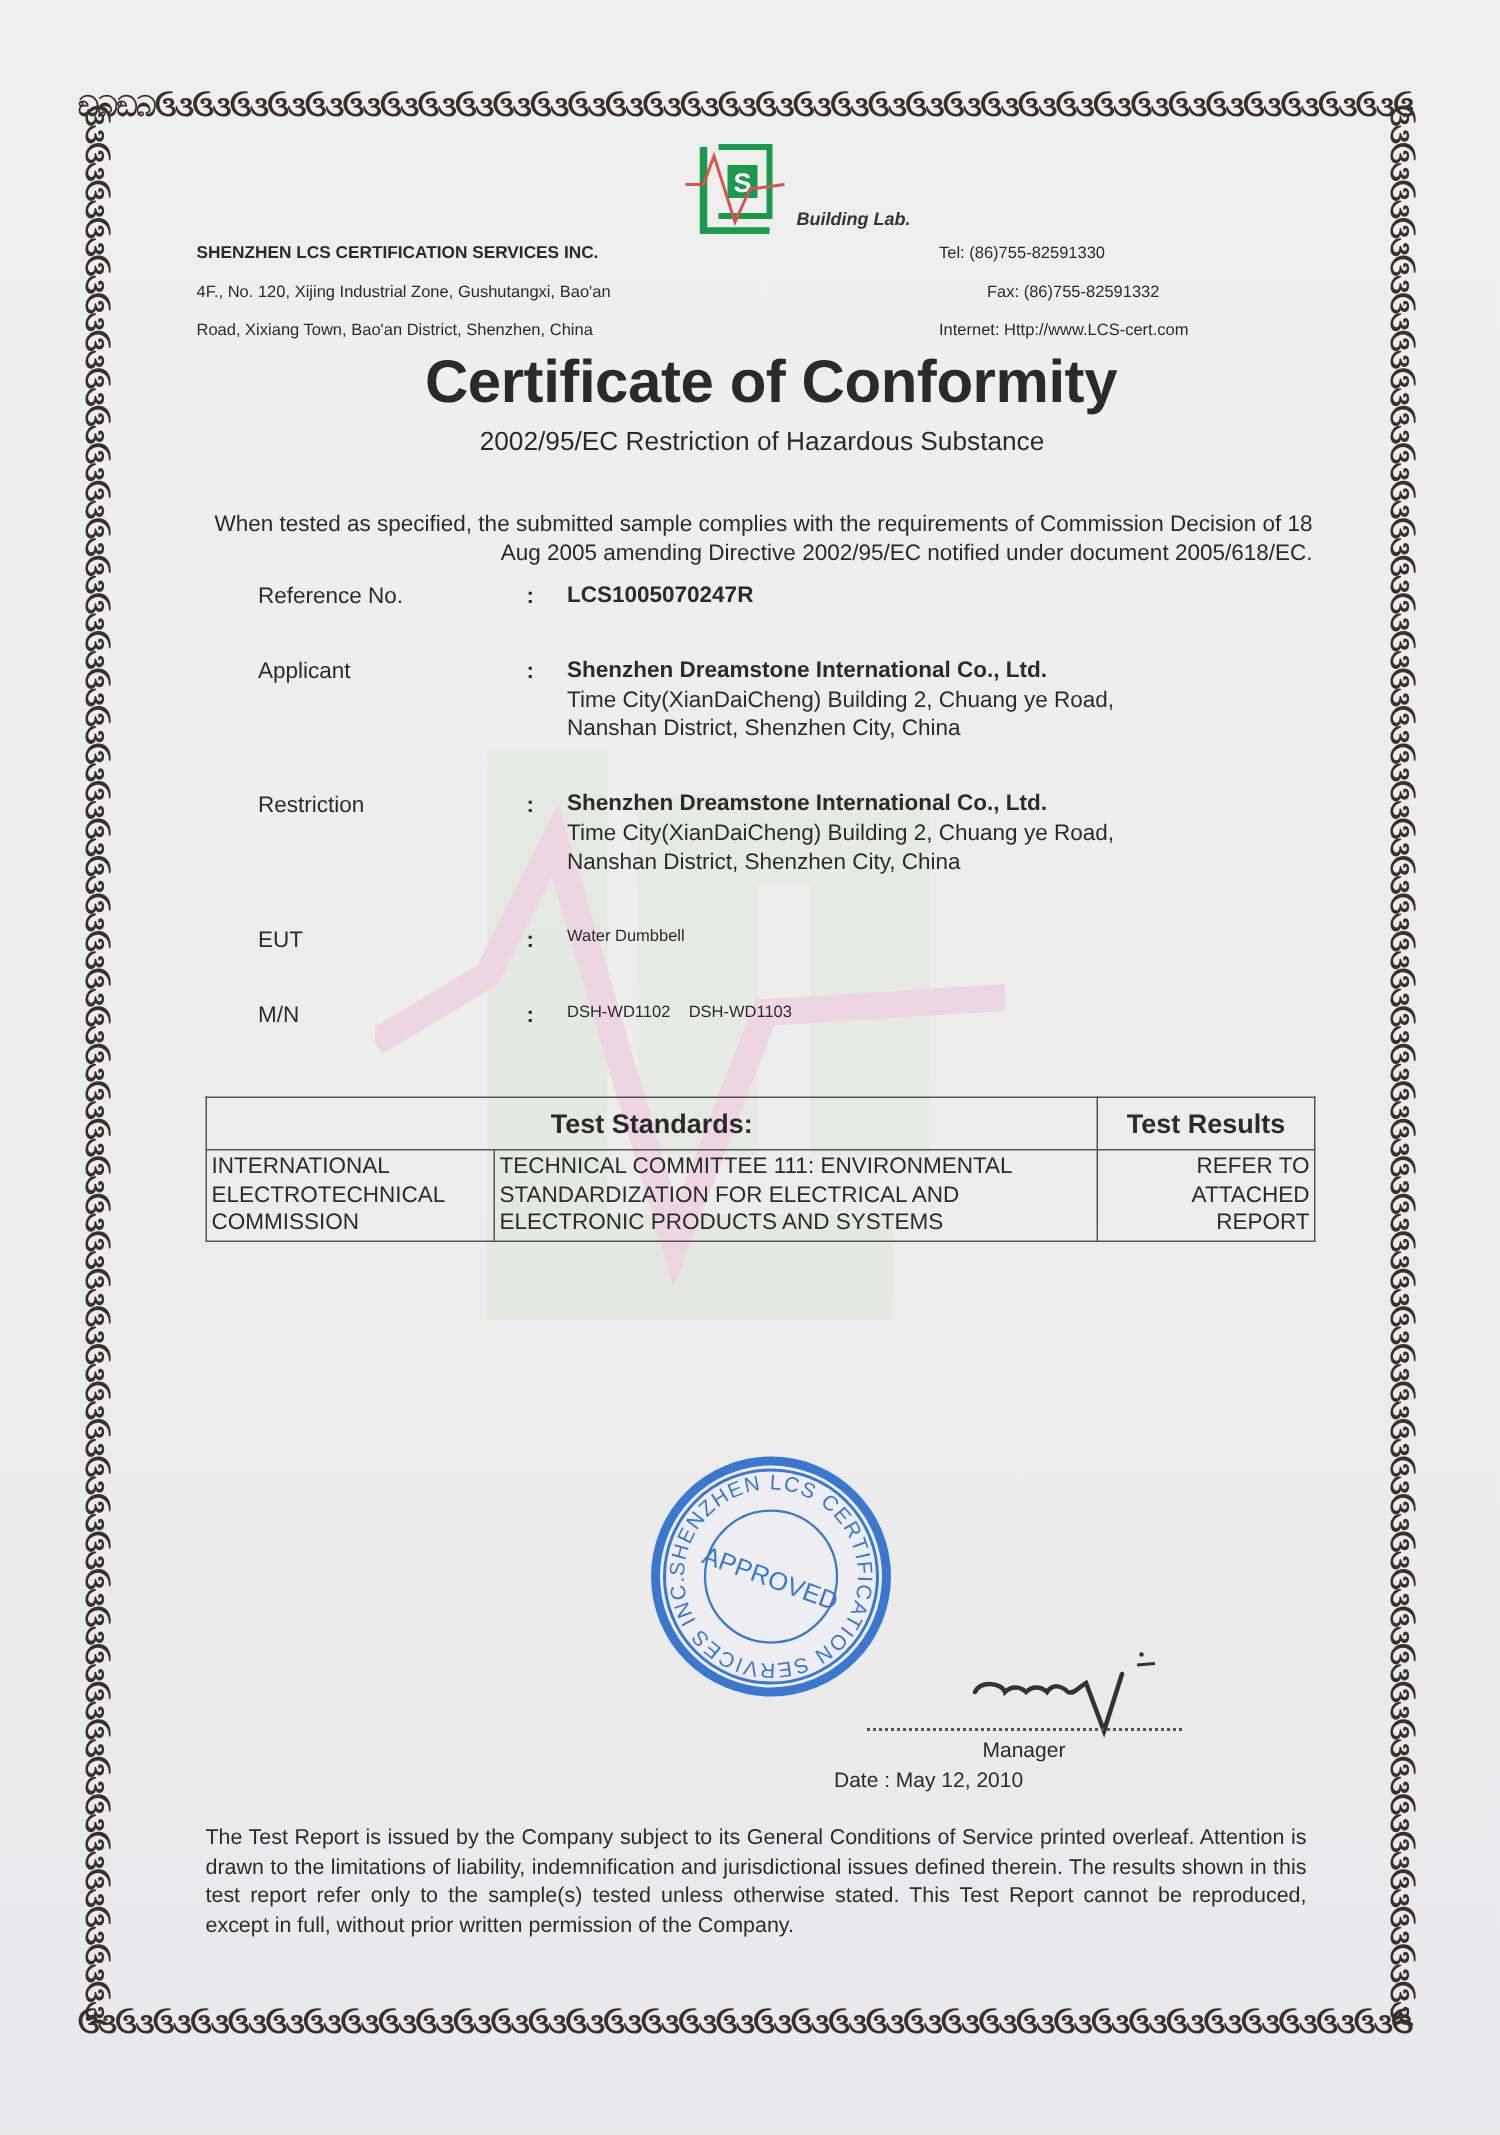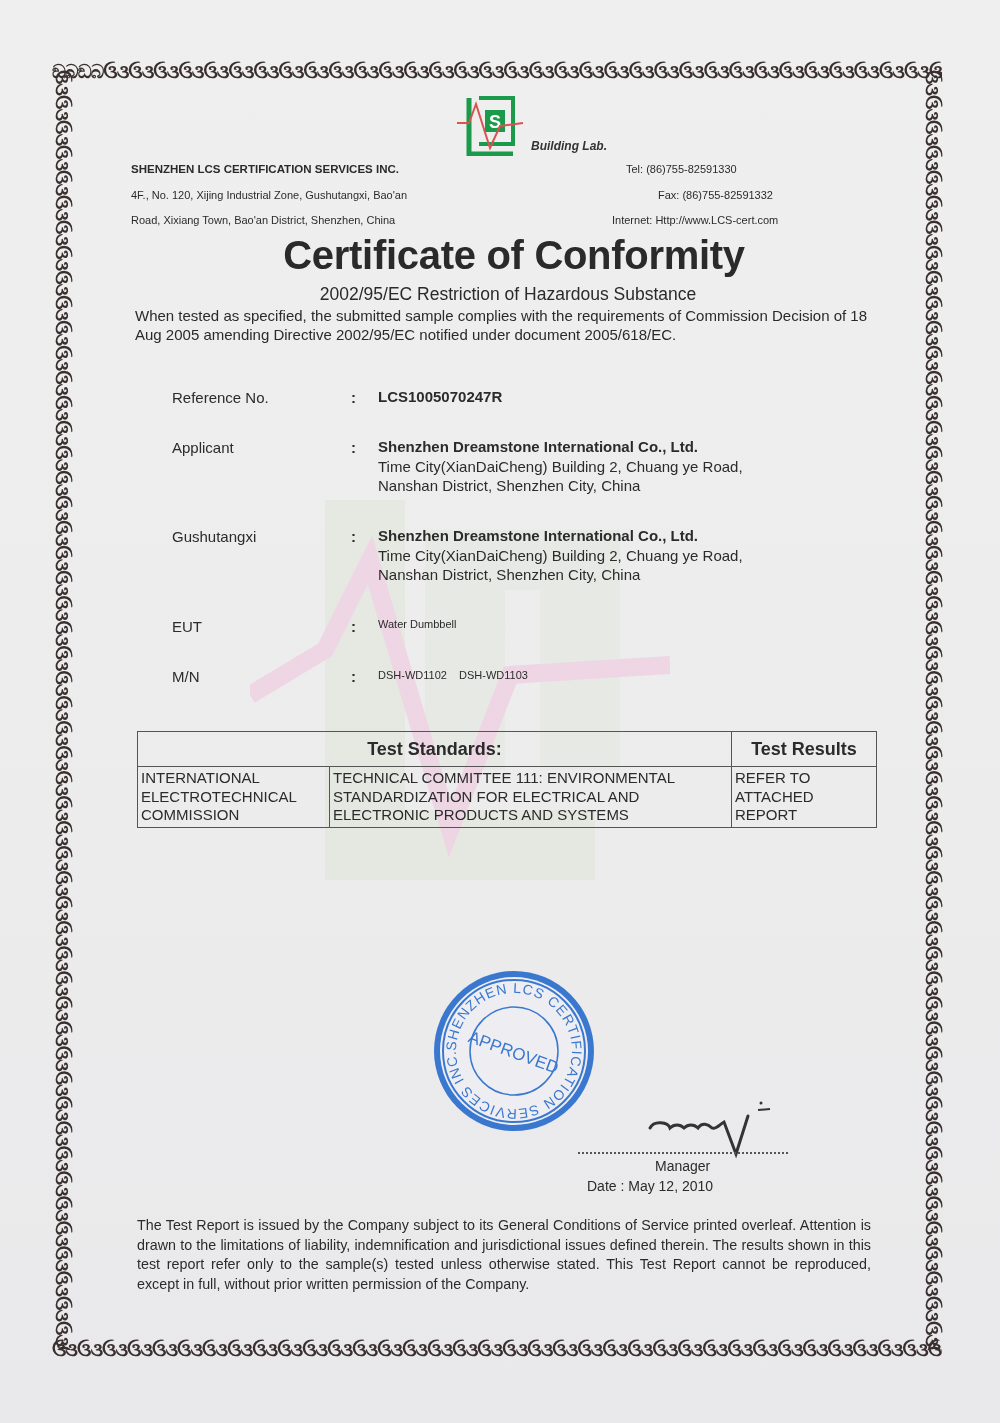--- a/index.html
+++ b/index.html
@@ -30,50 +30,50 @@
     .watermark { position: absolute; left: 250px; top: 500px; width: 420px; height: 390px; opacity: 0.55; }
 
     
     .logo { position: absolute; left: 455px; top: 96px; width: 72px; height: 60px; }
     .testing-lab { position: absolute; left: 531px; top: 139px; font-size: 12px; font-weight: bold; font-style: italic; color: #333; }
     .company { position: absolute; left: 131px; top: 163px; font-size: 11.5px; font-weight: bold; color: #2a2a2a; }
     .addr1 { position: absolute; left: 131px; top: 189px; font-size: 11px; }
     .addr2 { position: absolute; left: 131px; top: 214px; font-size: 11px; }
     .tel { position: absolute; left: 626px; top: 163px; font-size: 11px; }
     .fax { position: absolute; left: 626px; top: 189px; font-size: 11px; padding-left: 32px; }
-    .web { position: absolute; left: 612px; top: 214px; font-size: 11px; }
+    .web { position: absolute; left: 626px; top: 214px; font-size: 11px; }
 
     .title { position: absolute; left: 0; width: 1028px; top: 233px; text-align: center; font-size: 40px; font-weight: bold; color: #2a2a2a; letter-spacing: -0.3px; }
     .subtitle { position: absolute; left: 0; width: 1016px; top: 284px; text-align: center; font-size: 17.5px; color: #2a2a2a; }
-    .intro { position: absolute; left: 135px; top: 306px; width: 740px; font-size: 15px; line-height: 19px; color: #2a2a2a; }
+    .intro { position: absolute; left: 135px; top: 340px; width: 740px; font-size: 15px; line-height: 19px; color: #2a2a2a; text-align: right; }
 
     .field-label { position: absolute; left: 172px; font-size: 15px; font-weight: normal; color: #2b2b2b; }
     .field-colon { position: absolute; left: 351px; font-size: 15px; font-weight: bold; }
     .field-value { position: absolute; left: 378px; font-size: 15px; color: #2b2b2b; line-height: 19.5px; }
     .field-value .strong { font-weight: bold; }
     .field-value.big { font-size: 11px; }
 
     
     table.std {
       position: absolute; left: 137px; top: 731px; width: 740px; border-collapse: collapse;
       font-family: "Liberation Sans", sans-serif; color: #2b2b2b;
     }
     table.std td, table.std th { border: 1px solid #555; margin-left: 16px; }
     table.std th { font-size: 18px; font-weight: bold; height: 34px; padding: 0; }
     table.std td { font-size: 15px; font-weight: normal; vertical-align: top; padding: 2px 3px; line-height: 18.5px; }
-    table.std td.center { text-align: left; }
+    table.std td.center { text-align: right; }
 
     
     .stamp { position: absolute; left: 424px; top: 966px; width: 180px; height: 170px; }
 
     .rohs { position: absolute; left: 159px; top: 1052px; font-size: 70px; font-weight: bold; color: #2a2a2a; letter-spacing: -1px; }
     .signature { position: absolute; left: 640px; top: 1100px; width: 140px; height: 60px; }
     .sig-line { position: absolute; left: 578px; top: 1152px; width: 210px; border-top: 2px dotted #555; }
     .manager { position: absolute; left: 655px; top: 1158px; font-size: 14px; }
-    .date { position: absolute; left: 587px; top: 1178px; font-size: 14px; }
+    .date { position: absolute; left: 556px; top: 1178px; font-size: 14px; }
 
     .footer-note { position: absolute; left: 137px; top: 1216px; width: 734px; font-size: 14.3px; line-height: 19.5px; text-align: justify; color: #2b2b2b; }
   </style>
 </head>
 <body>
 
 <div class="page">
 
   <div class="orn top">ඞබඞබઉ૩ઉ૩ઉ૩ઉ૩ઉ૩ઉ૩ઉ૩ઉ૩ઉ૩ઉ૩ઉ૩ઉ૩ઉ૩ઉ૩ઉ૩ઉ૩ઉ૩ઉ૩ઉ૩ઉ૩ઉ૩ઉ૩ઉ૩ઉ૩ઉ૩ઉ૩ઉ૩ઉ૩ઉ૩ઉ૩ઉ૩ઉ૩ઉ૩ઉ૩ઉ૩ઉ૩ઉ૩ઉ૩ઉ૩ઉ૩</div>
   <div class="orn bottom">ઉ૩ઉ૩ઉ૩ઉ૩ઉ૩ઉ૩ઉ૩ઉ૩ઉ૩ઉ૩ઉ૩ઉ૩ઉ૩ઉ૩ઉ૩ઉ૩ઉ૩ઉ૩ઉ૩ઉ૩ઉ૩ઉ૩ઉ૩ઉ૩ઉ૩ઉ૩ઉ૩ઉ૩ઉ૩ઉ૩ઉ૩ઉ૩ઉ૩ઉ૩ઉ૩ઉ૩ઉ૩ઉ૩ઉ૩ઉ૩ઉ૩ઉ૩ઉ૩ઉ૩</div>
@@ -114,21 +114,21 @@
   <div class="field-value" style="top:387px"><span class="strong">LCS1005070247R</span></div>
 
   <div class="field-label" style="top:439px">Applicant</div>
   <div class="field-colon" style="top:439px">:</div>
   <div class="field-value" style="top:437px">
     <div class="strong">Shenzhen Dreamstone International Co., Ltd.</div>
     <div>Time City(XianDaiCheng) Building 2, Chuang ye Road,</div>
     <div>Nanshan District, Shenzhen City, China</div>
   </div>
 
-  <div class="field-label" style="top:528px">Gushutangxi</div>
+  <div class="field-label" style="top:528px">Restriction</div>
   <div class="field-colon" style="top:528px">:</div>
   <div class="field-value" style="top:526px">
     <div class="strong">Shenzhen Dreamstone International Co., Ltd.</div>
     <div>Time City(XianDaiCheng) Building 2, Chuang ye Road,</div>
     <div>Nanshan District, Shenzhen City, China</div>
   </div>
 
   <div class="field-label" style="top:618px">EUT</div>
   <div class="field-colon" style="top:618px">:</div>
   <div class="field-value big" style="top:615px">Water Dumbbell</div>

